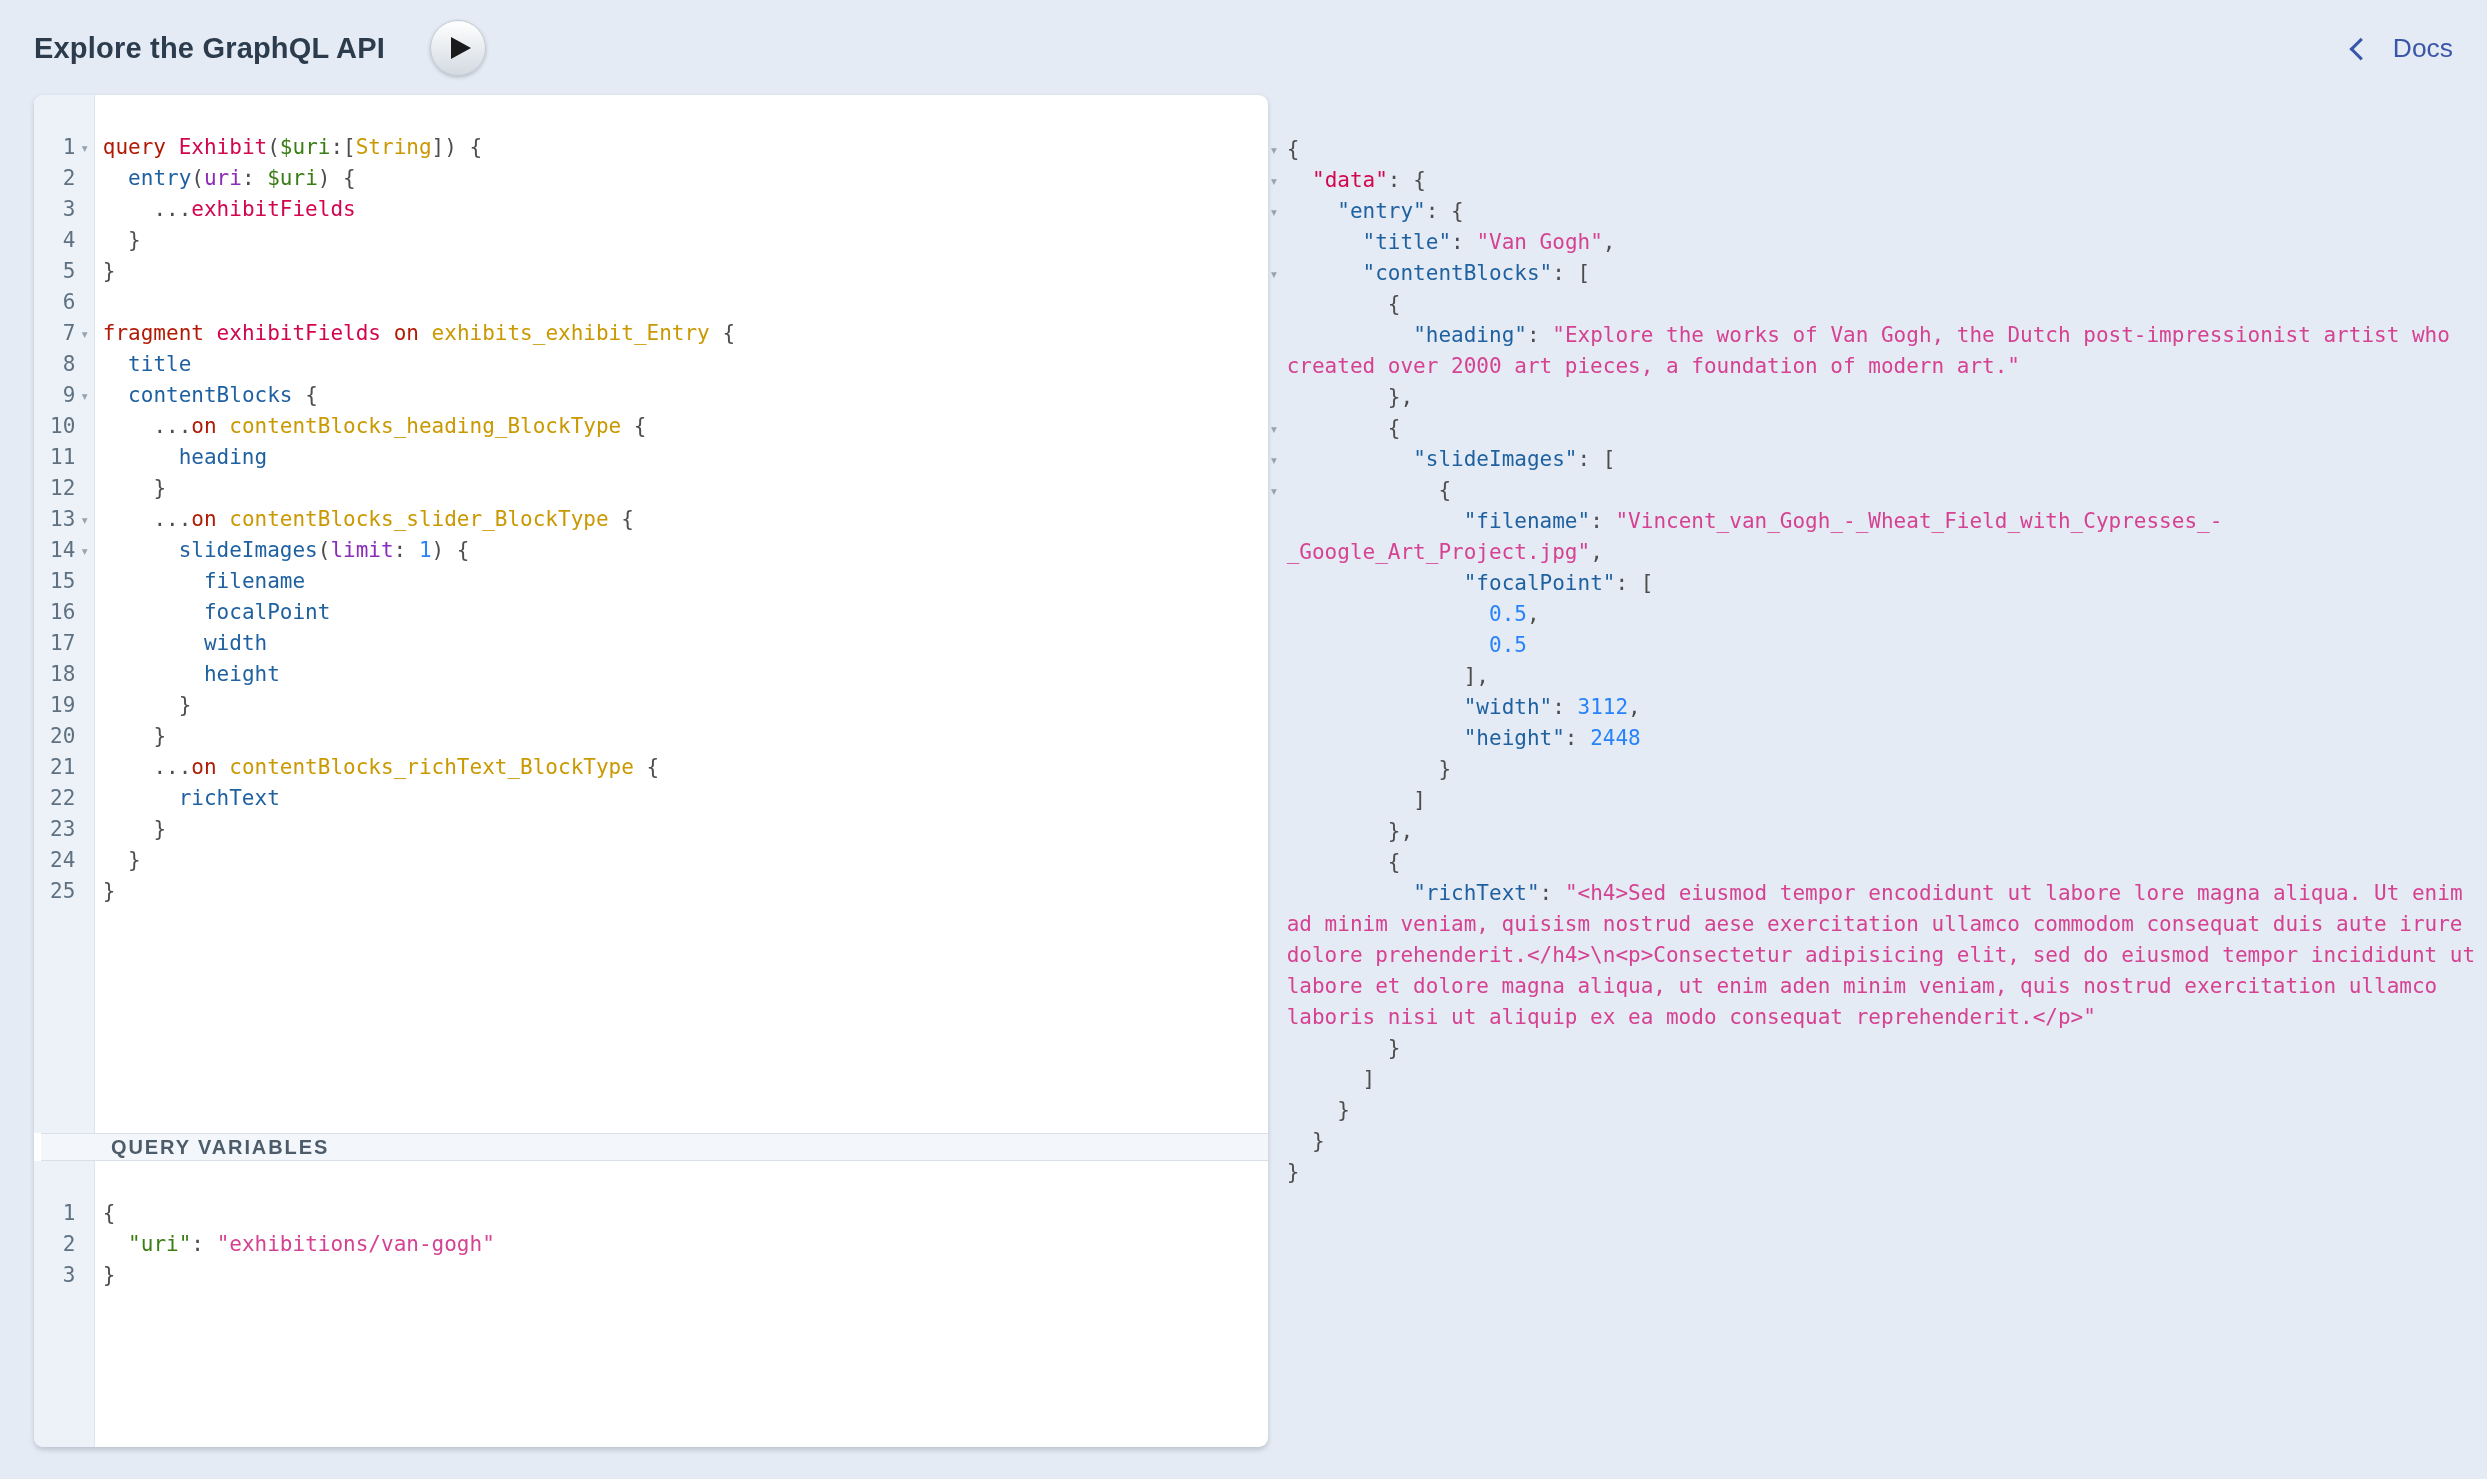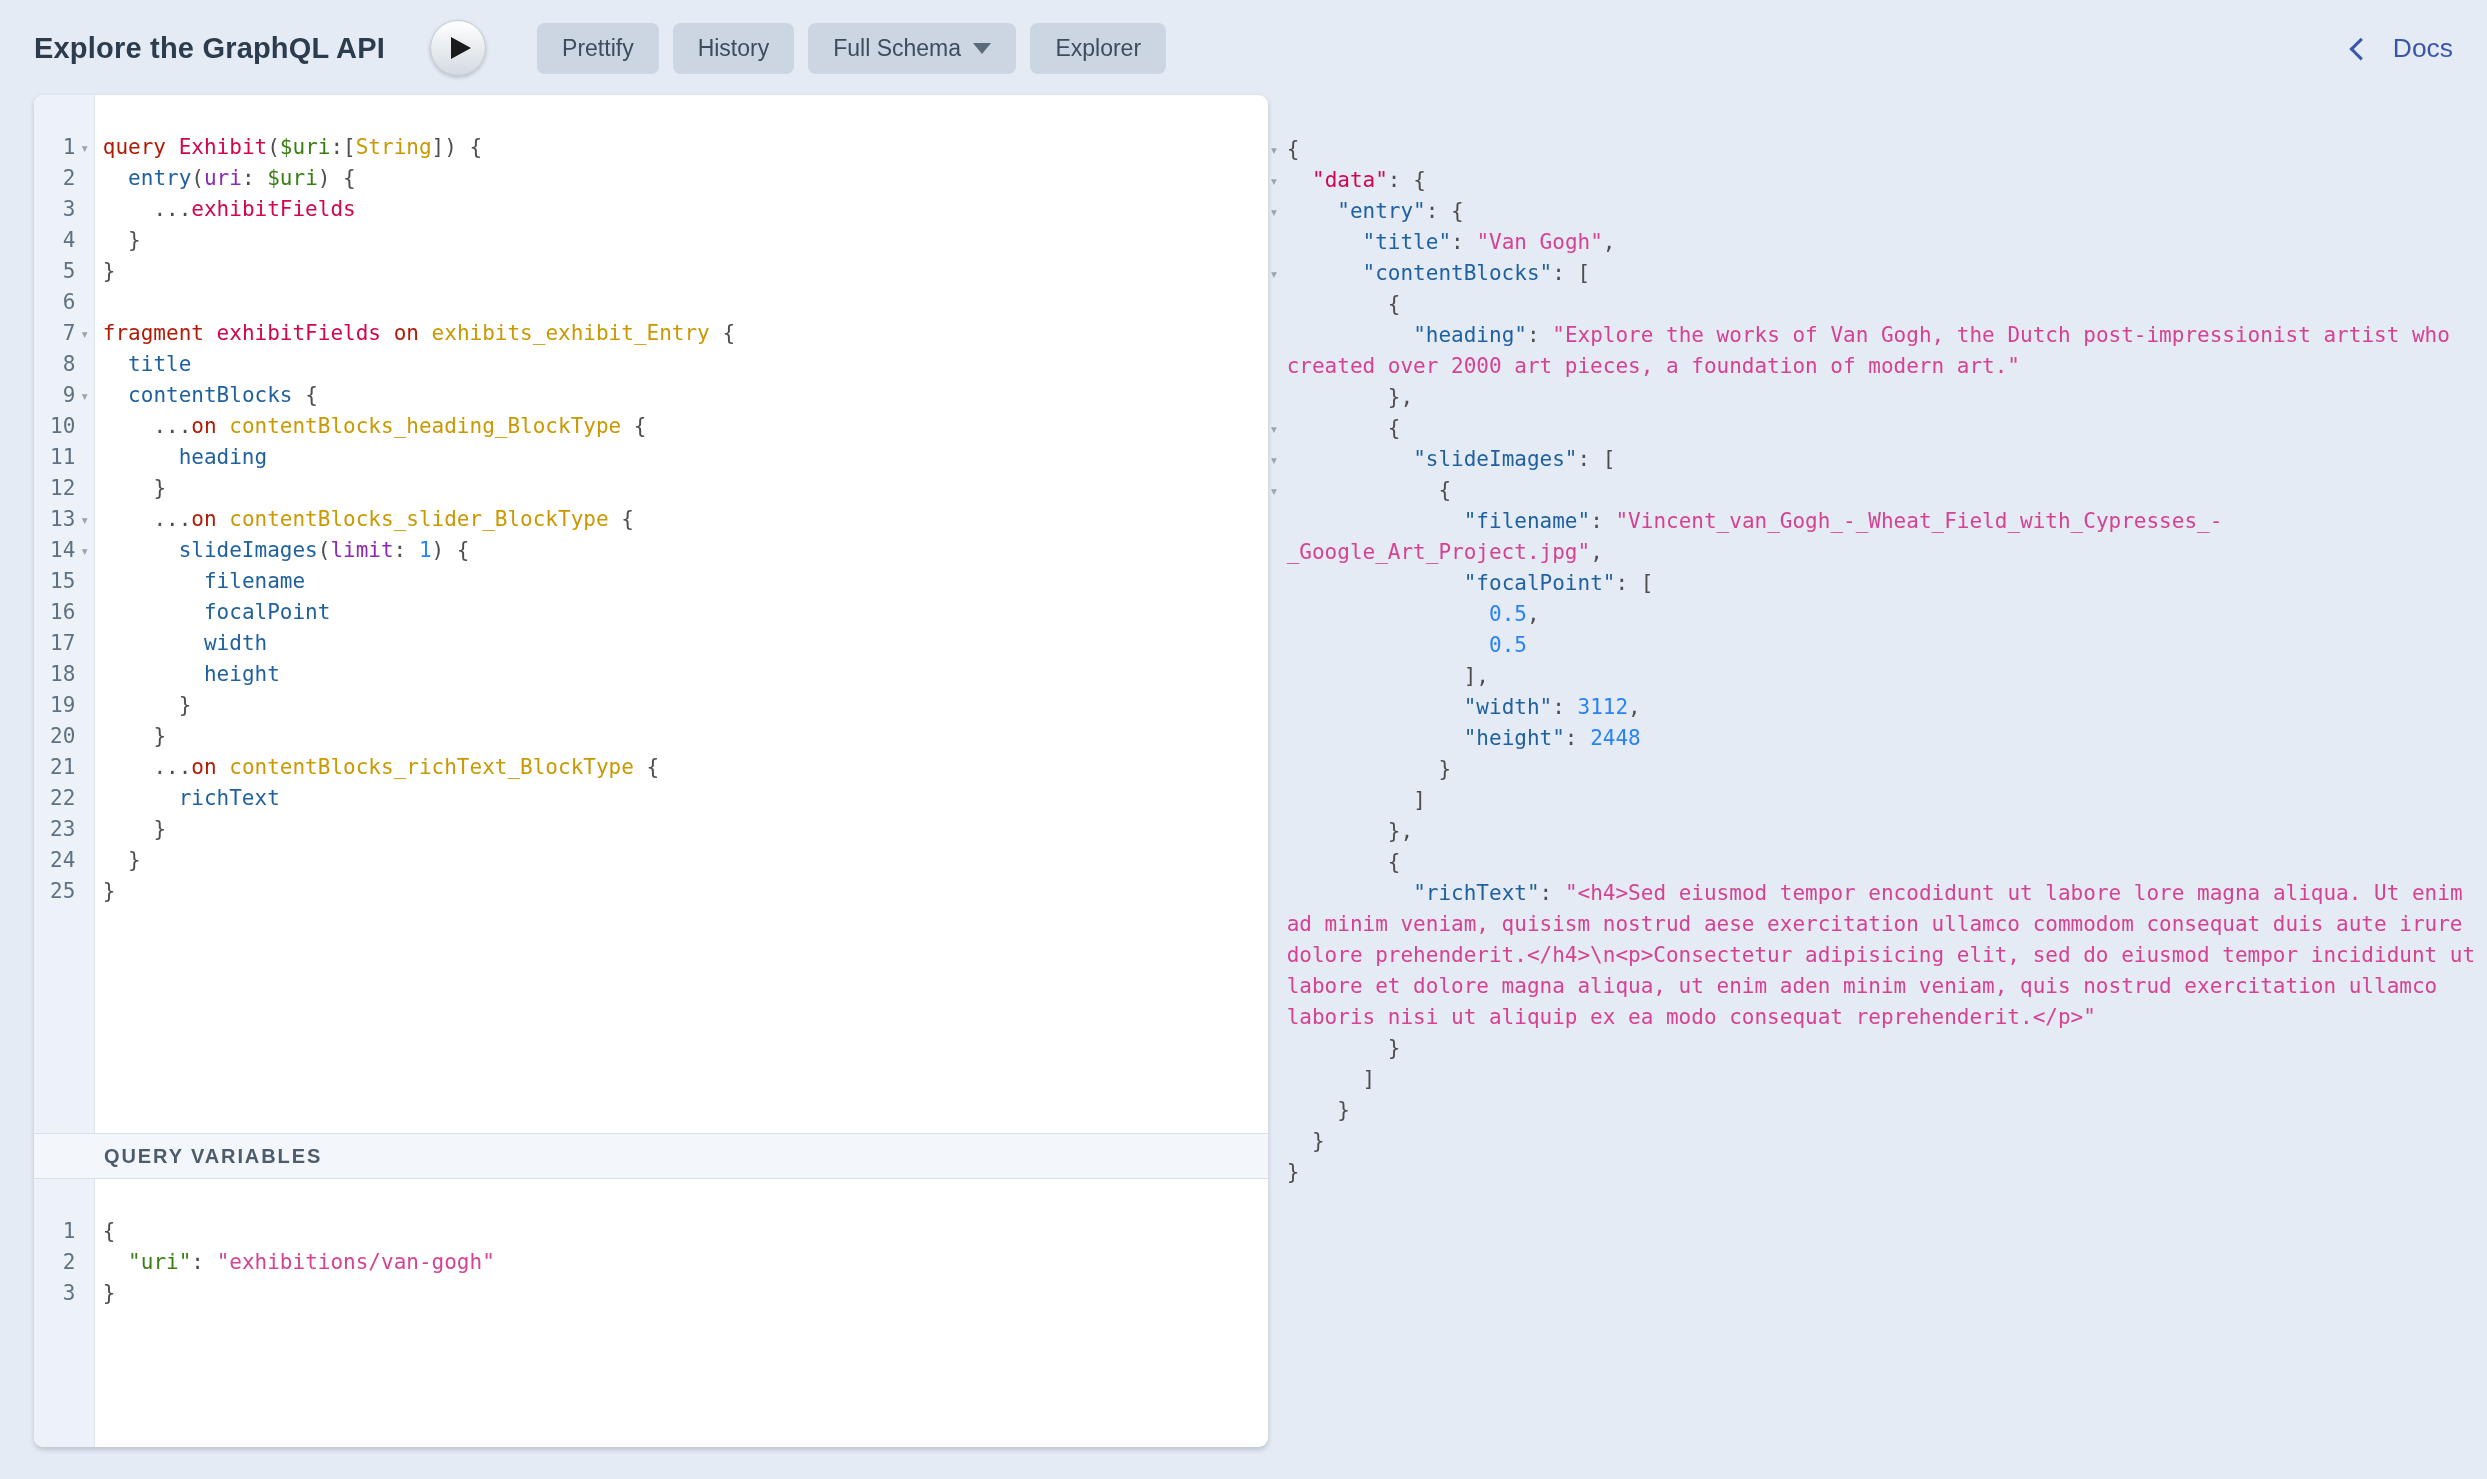--- a/index.html
+++ b/index.html
@@ -44,22 +44,22 @@
     width:61px; flex:0 0 61px; background:#edf2f8; border-right:1.6px solid #dde4ec;
     padding-top:37px; color:#5f7181; text-align:right;
   }
   .gl { display:flex; height:31px; }
   .gl .n { flex:1; text-align:right; }
   .gl .fa { width:18.7px; flex:0 0 18.7px; font-size:14.8px; line-height:31px; color:#98a4b0; text-align:center; cursor:pointer; }
   .code { flex:1; padding:37px 6.2px 0 7.8px; white-space:pre; color:#444; }
   .cl { height:31px; }
   
   .vars-bar {
-    height:46px; background:#f3f6fa; border-top:1.6px solid #d9dfe7; border-bottom:1.6px solid #d9dfe7;
-    display:flex; align-items:center; padding-left:70px;
+    height:28px; background:#f3f6fa; border-top:1.6px solid #d9dfe7; border-bottom:1.6px solid #d9dfe7;
+    display:flex; align-items:center; padding-left:70px;margin-left:7px;
   }
   .vars-title { font-size:20px; font-weight:bold; letter-spacing:1.9px; color:#4d5c6a; text-transform:uppercase; }
   
   .result-pane {
     position:absolute; left:1268px; top:95px; width:1219px; height:1352px;
     padding:39px 3.1px 0 0; color:#444;
   }
   .rl { display:flex; }
   .rl .fa { width:18.7px; flex:0 0 18.7px; font-size:14.8px; line-height:31px; color:#98a4b0; text-align:left; padding-left:1.6px; cursor:pointer; }
   .rl .rt { flex:1; white-space:pre-wrap; overflow-wrap:break-word; min-height:31px; }
@@ -78,35 +78,20 @@
   .tk-kwkey{ color:#d2054e; }
 </style>
 </head>
 <body>
 
 <div class="topbar">
   <div class="app-title">Explore the GraphQL API</div>
   <div class="play-btn">
     <div class="play-tri"></div>
   </div>
-  <div class="toolbar">
-    <button class="tb-btn">
-      <span>Prettify</span>
-    </button>
-    <button class="tb-btn">
-      <span>History</span>
-    </button>
-    <button class="tb-btn">
-      <span>Full Schema</span>
-      <span class="caret-down"></span>
-    </button>
-    <button class="tb-btn">
-      <span>Explorer</span>
-    </button>
-  </div>
   <div class="docs-link">
     <span class="chevron-left"></span>
     <span>Docs</span>
   </div>
 </div>
 
 <div class="query-card">
   <div class="editor-row qe-row mono" id="query-editor">
     <div class="gutter">
         <div class="gl">

